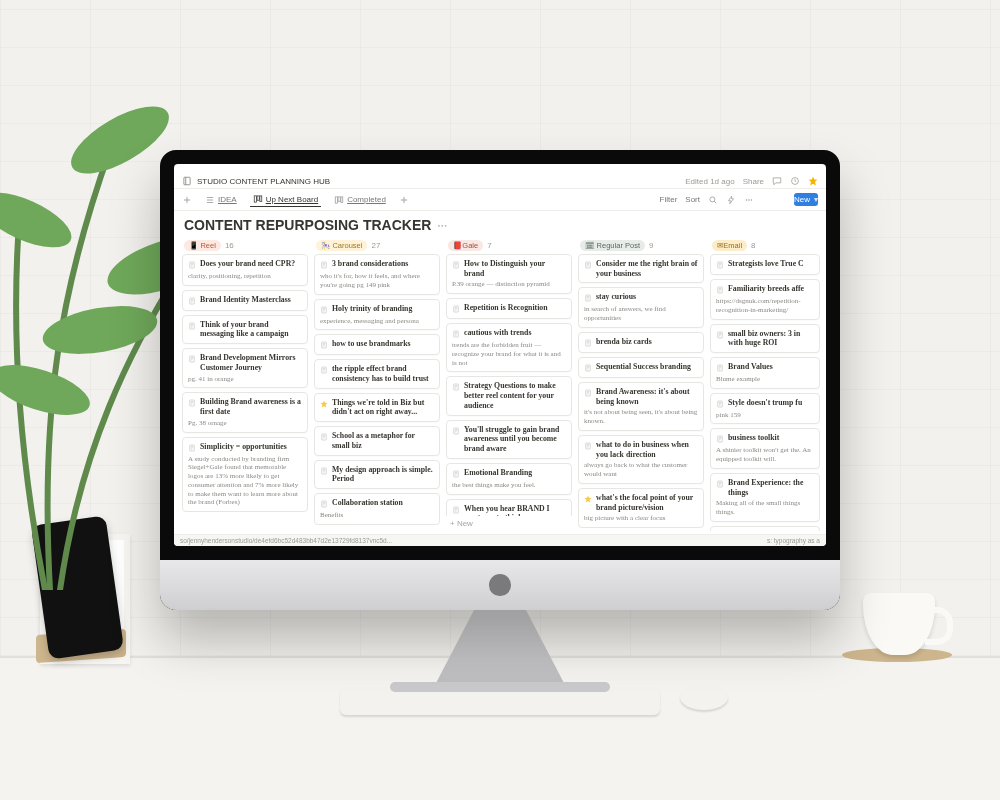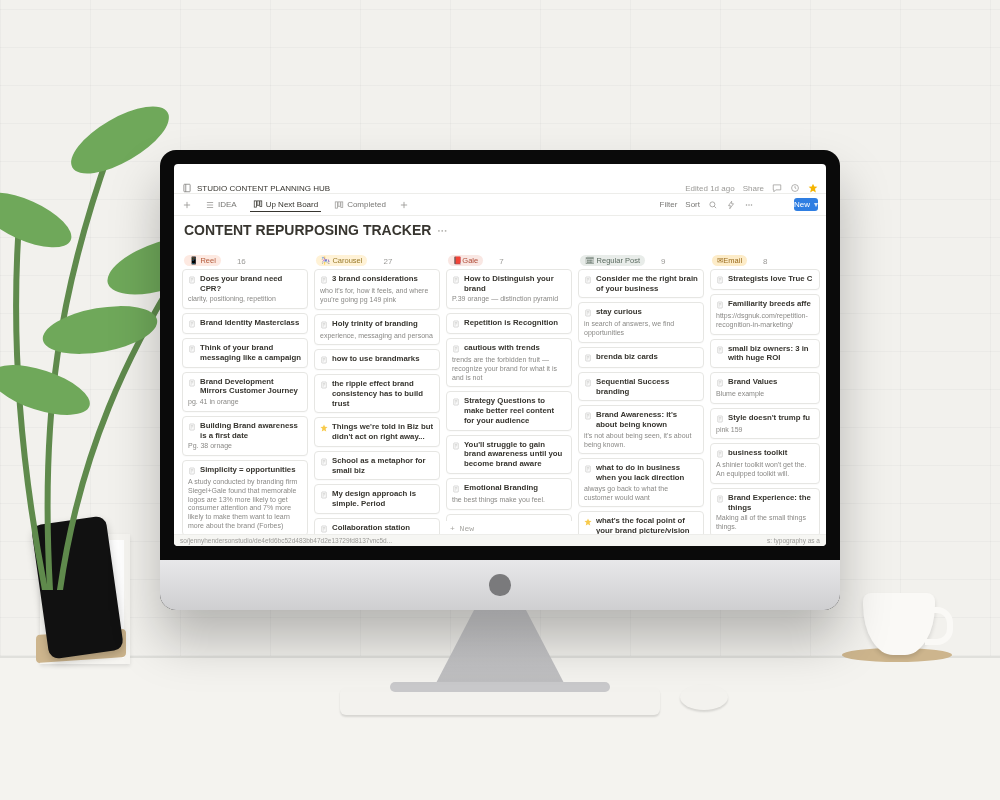--- a/index.html
+++ b/index.html
@@ -48,50 +48,50 @@
   .imac-stand{position:absolute;left:50%;bottom:-75px;transform:translateX(-50%);width:130px;height:75px;background:linear-gradient(#cfcfd1,#bdbdbf);clip-path:polygon(30% 0,70% 0,100% 100%,0 100%);}
   .imac-foot{position:absolute;left:50%;bottom:-82px;transform:translateX(-50%);width:220px;height:10px;background:#c9c9cb;border-radius:5px;}
 
   .screen{
     position:absolute; left:14px; right:14px; top:14px; bottom:64px;
     background:#fff; border-radius:4px; overflow:hidden;
     font-size:8px; color:#37352f;
   }
 
   
-  .topbar{display:flex;align-items:flex-end;height:30px;padding:0 8px;border-bottom:1px solid #ededea;}
+  .topbar{display:flex;align-items:flex-start;height:18px;padding:12px 8px;border-bottom:1px solid #ededea;}
   .topbar .title{display:flex;align-items:center;gap:5px;font-size:8px;color:#37352f;font-weight:500;}
   .topbar .right{margin-left:auto;display:flex;align-items:center;gap:8px;color:#9b9a97;}
   .icon{display:inline-flex;width:10px;height:10px;}
   .icon svg{width:100%;height:100%;}
   .star{color:#f5b400;}
 
   .viewbar{display:flex;align-items:center;height:22px;padding:0 8px;gap:10px;border-bottom:1px solid #ededea;color:#787774;}
-  .viewbar .tab{display:flex;align-items:center;gap:3px;padding:2px 3px;border-radius:3px;}
+  .viewbar .tab{display:flex;align-items:center;gap:3px;padding:2px 3px;border-radius:3px;text-decoration:underline;}
   .viewbar .tab.active{color:#37352f;border-bottom:1.5px solid #37352f;border-radius:0;}
   .viewbar .right{margin-left:auto;display:flex;align-items:center;gap:8px;}
   .viewbar .newbtn{background:#2f7ee2;color:#fff;padding:2px 0;border-radius:3px;font-weight:500;margin-left:32px;}
   .viewbar .newbtn .chev{margin-left:4px;opacity:.8;}
 
   .page-title{padding:6px 10px 4px;font-size:14px;font-weight:700;display:flex;align-items:center;gap:6px;}
   .page-title .dots{color:#b8b7b3;font-size:10px;}
 
   .board{display:flex;gap:6px;padding:0 8px 6px;overflow:hidden;height:calc(100% - 22px - 22px - 26px - 12px);}
   .col{flex:0 0 126px;min-width:126px;display:flex;flex-direction:column;}
   .col:last-child{flex:0 0 110px;min-width:110px;}
-  .col-head{display:flex;align-items:flex-end;gap:16px;padding:3px 2px;font-size:8px;margin-top:10px;}
+  .col-head{display:flex;align-items:center;gap:4px;padding:3px 2px;font-size:8px;}
   .tag{padding:1px 5px;border-radius:8px;font-size:7.5px;}
   .count{color:#9b9a97;}
-  .cards{display:flex;flex-direction:column;gap:4px;overflow:hidden;}
+  .cards{display:flex;flex-direction:column;gap:4px;overflow:hidden;font-family:Liberation Serif, serif;}
   .card{background:#fff;border:1px solid #e6e6e3;border-radius:4px;padding:4px 5px;box-shadow:0 1px 1px rgba(0,0,0,.02);}
   .card .ct{display:flex;gap:4px;align-items:flex-start;font-weight:600;font-size:7.8px;line-height:1.25;}
   .card .ct .pi{flex:0 0 8px;margin-top:1px;opacity:.7;}
   .card .sub{font-size:7px;color:#8a8986;margin-top:2px;line-height:1.25;}
   .card.starred .pi svg path{fill:#f5b400;}
-  .addnew{color:#a7a6a2;font-size:8px;padding:3px 4px;font-family:Liberation Mono, monospace;}
+  .addnew{color:#a7a6a2;font-size:8px;padding:3px 4px;}
 
   .statusbar{position:absolute;left:0;right:0;bottom:0;height:12px;background:#f6f6f3;border-top:1px solid #ededea;font-size:6.5px;color:#9b9a97;display:flex;align-items:center;padding:0 6px;white-space:nowrap;overflow:hidden;}
 
   
   .t-reel{background:#fde9e1;color:#b35a3a;}
   .t-car{background:#fff2d6;color:#9a7b2a;}
   .t-blog{background:#f9e7e3;color:#b04a36;}
   .t-reg{background:#e8ece9;color:#5b6b60;}
   .t-email{background:#fdecc8;color:#9a6c1e;}
 </style>

